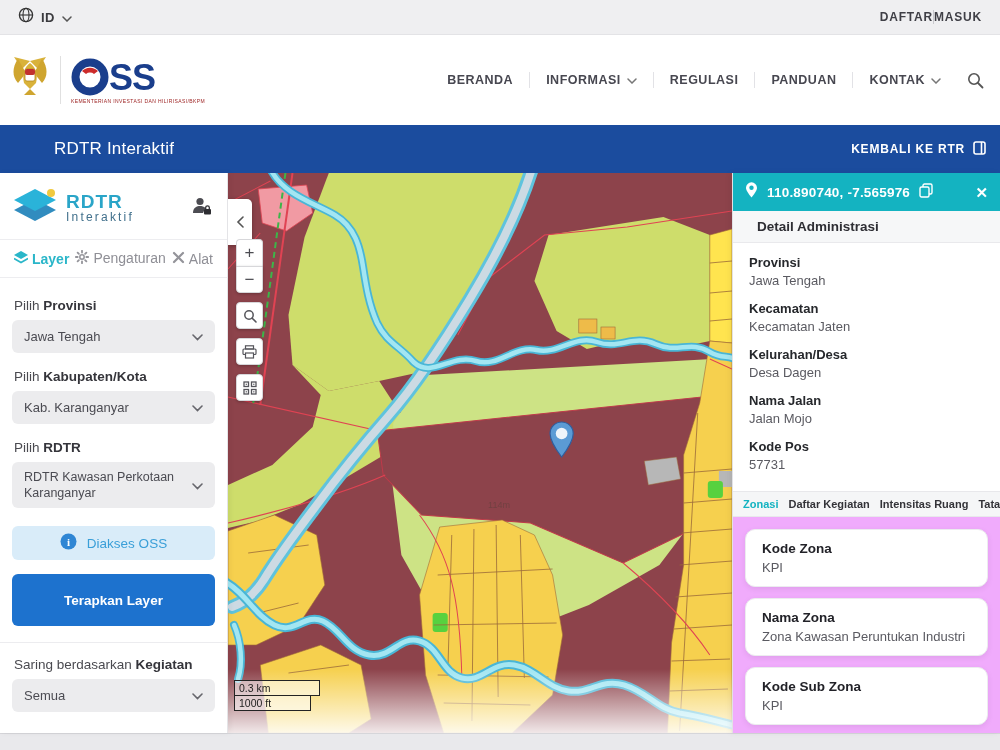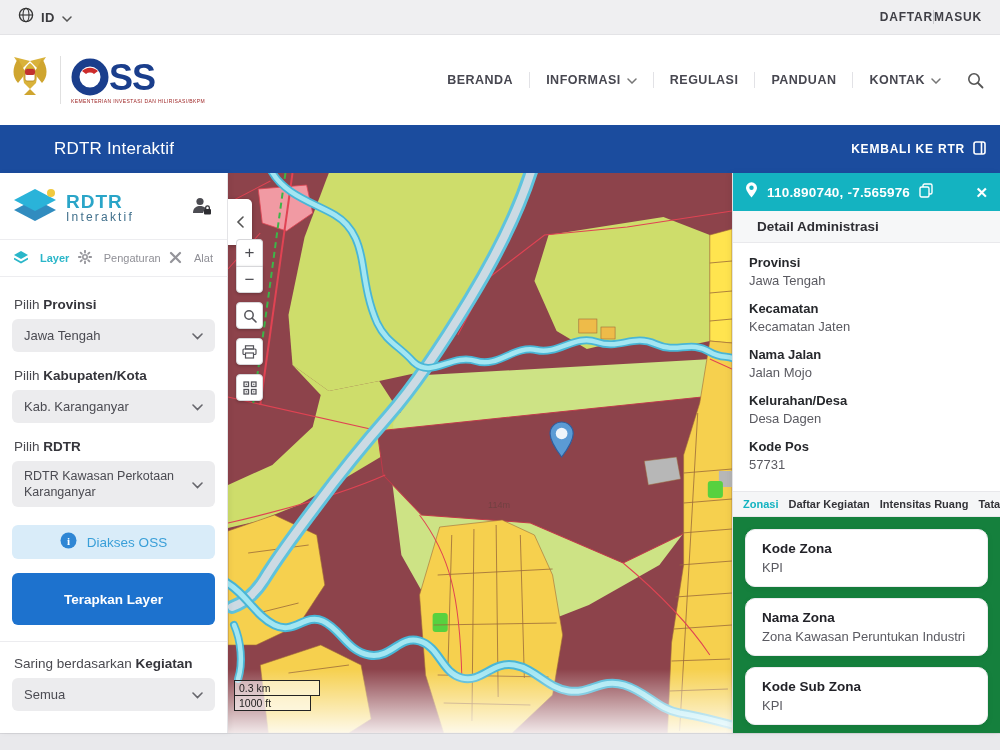--- a/index.html
+++ b/index.html
@@ -35,21 +35,21 @@
   
   .content { flex:1 1 auto; display:flex; min-height:0; position:relative; }
 
   
   .sidebar { width:228px; flex:0 0 228px; background:#fff; border-right:1px solid #e4e4e7; box-shadow:2px 0 6px rgba(0,0,0,.05); z-index:3; overflow:hidden; }
   .side-logo-row { display:flex; align-items:center; justify-content:space-between; padding:14px 14px 10px 12px; }
   .side-logo { display:flex; align-items:center; gap:8px; }
   .side-logo-text .t1 { font-size:19px; font-weight:bold; color:#2aa5c8; letter-spacing:1px; line-height:17px; }
   .side-logo-text .t2 { font-size:12px; color:#41708c; letter-spacing:2.2px; }
   .side-tabs { display:flex; align-items:center; justify-content:space-between; padding:10px 14px; border-top:1px solid #ededf0; border-bottom:1px solid #ededf0; }
-  .side-tab { display:flex; align-items:center; gap:12px; font-size:11px; color:#8f8f96; cursor:pointer; }
+  .side-tab { display:flex; align-items:flex-start; gap:4px; font-size:14px; color:#8f8f96; cursor:pointer; }
   .side-tab.active { color:#2ab6c9; font-weight:bold; }
   .side-body { padding:10px 12px 0 12px; }
   .field-label { font-size:13.5px; color:#4a4a50; margin:10px 2px 7px 2px; }
   .field-label b { color:#35353b; }
   .select { background:#ececee; border-radius:6px; min-height:33px; display:flex; align-items:center; justify-content:space-between; padding:6px 12px; font-size:13px; color:#4b4b52; cursor:pointer; }
   .select .sel-text { line-height:16px; }
   .info-box { margin-top:18px; background:#d9ecf9; border-radius:6px; height:34px; display:flex; align-items:center; justify-content:center; gap:10px; font-size:13.5px; color:#3a9fd8; cursor:pointer; }
   .apply-btn { margin:14px 0 16px 0; width:100%; height:52px; background:#1d72ce; border:none; border-radius:6px; color:#fff; font-size:13.5px; font-weight:bold; font-family:"Liberation Sans",sans-serif; cursor:pointer; }
   .side-hr { border-top:1px solid #ececef; margin:0 -12px; }
 
@@ -74,21 +74,21 @@
   .panel-head .spacer { flex:1; }
   .panel-close { font-size:15px; font-weight:bold; cursor:pointer; line-height:1; }
   .panel-section-title { background:#f6f7f8; border-bottom:1px solid #e9e9ec; padding:8px 24px; font-size:13.5px; font-weight:bold; color:#2e2e34; }
   .panel-fields { padding:12px 16px 6px 16px; }
   .pfield { margin-bottom:13px; }
   .pfield .plabel { font-size:13px; font-weight:bold; color:#26282c; }
   .pfield .pvalue { font-size:13px; color:#5a5a61; margin-top:3px; }
   .panel-tabs { background:#f5f6f7; border-top:1px solid #e8e8eb; border-bottom:1px solid #e8e8eb; display:flex; align-items:center; gap:10px; padding:6px 10px; }
   .ptab { font-size:11px; font-weight:bold; color:#333338; cursor:pointer; white-space:nowrap; }
   .ptab.active { color:#14b3c1; }
-  .panel-cards { flex:1; overflow:hidden; padding:12px 12px 0 12px; background:#15803d; }
+  .panel-cards { flex:1; overflow:hidden; padding:12px 12px 0 12px; background:#f0abfc; }
   .pcard { background:#fff; border:1px solid #ececef; border-radius:10px; box-shadow:0 2px 6px rgba(0,0,0,.07); padding:11px 16px; margin-bottom:11px; }
   .pcard .ctitle { font-size:13.5px; font-weight:bold; color:#222228; }
   .pcard .cvalue { font-size:13px; color:#5a5a61; margin-top:4px; }
 
   
   .footer { height:17px; flex:0 0 17px; background:#e9e9ec; border-top:1px solid #d6d6da; }
 </style>
 </head>
 <body>
 
@@ -461,26 +461,26 @@
       <div class="panel-fields">
         <div class="pfield">
           <div class="plabel">Provinsi</div>
           <div class="pvalue">Jawa Tengah</div>
         </div>
         <div class="pfield">
           <div class="plabel">Kecamatan</div>
           <div class="pvalue">Kecamatan Jaten</div>
         </div>
         <div class="pfield">
+          <div class="plabel">Kelurahan/Desa</div>
+          <div class="pvalue">Desa Dagen</div>
+        </div>
+        <div class="pfield">
           <div class="plabel">Nama Jalan</div>
           <div class="pvalue">Jalan Mojo</div>
-        </div>
-        <div class="pfield">
-          <div class="plabel">Kelurahan/Desa</div>
-          <div class="pvalue">Desa Dagen</div>
         </div>
         <div class="pfield">
           <div class="plabel">Kode Pos</div>
           <div class="pvalue">57731</div>
         </div>
       </div>
 
       <div class="panel-tabs">
         <span class="ptab active">Zonasi</span>
         <span class="ptab">Daftar Kegiatan</span>

